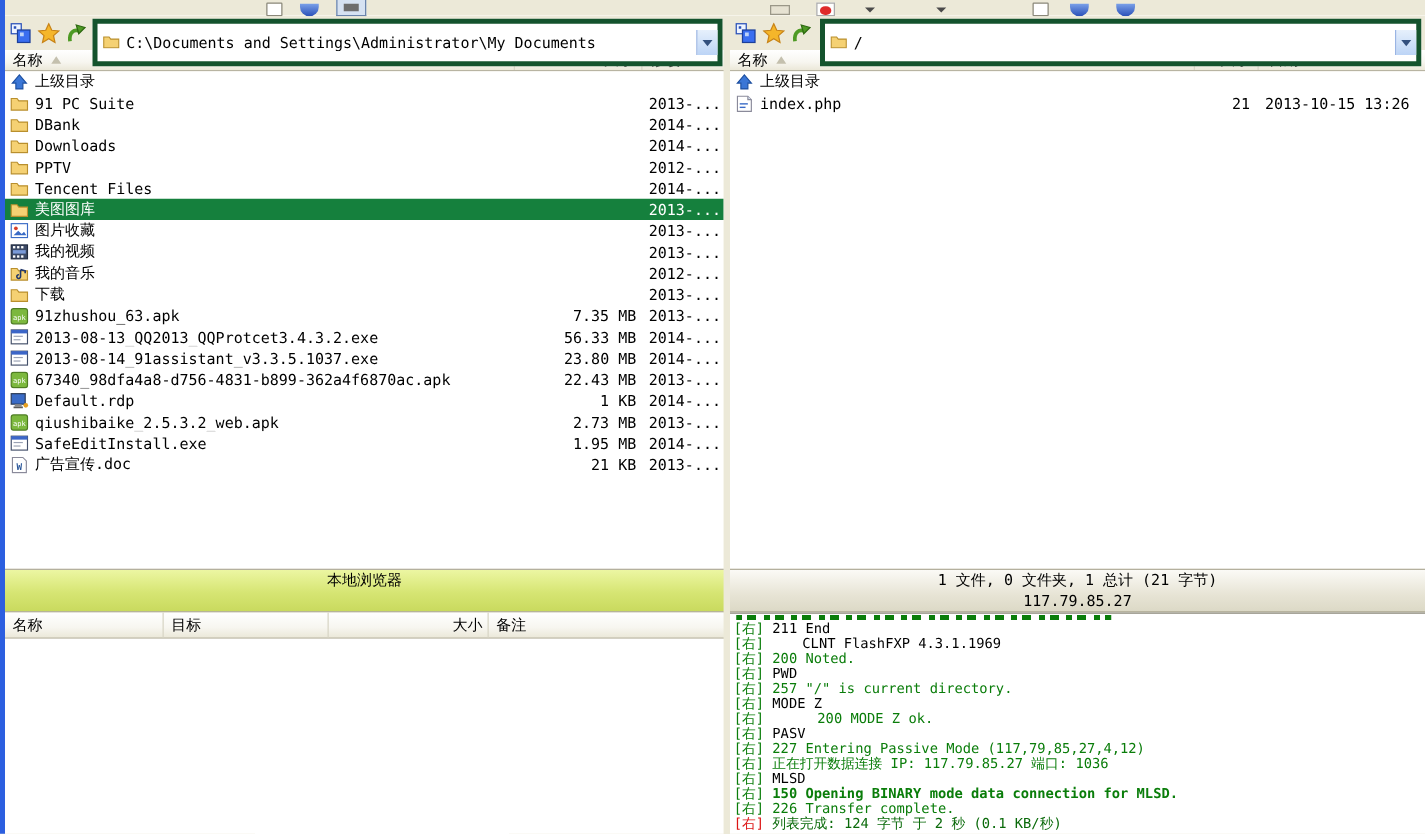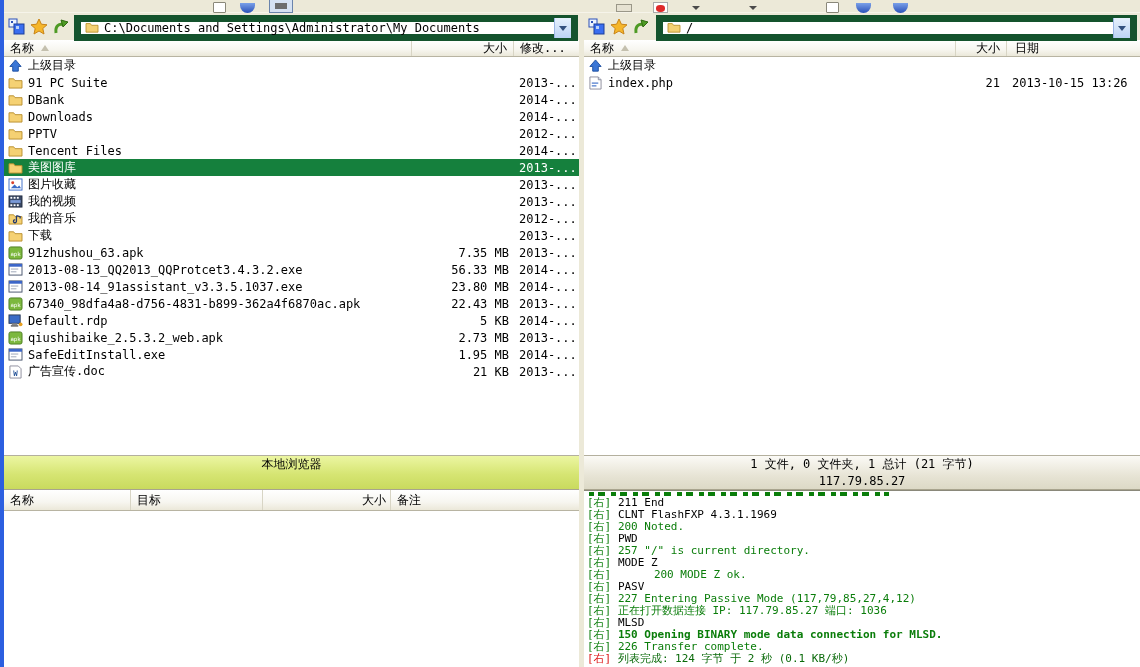--- a/index.html
+++ b/index.html
@@ -26,21 +26,21 @@
 
   
   .panel { position:absolute; top:13px; height:654px; background:#ece9d8; }
   .panel.left  { left:4px;   width:575px; }
   .panel.right { left:584px; width:556px; }
   .splitter { position:absolute; left:579px; top:13px; width:5px; height:654px; background:#ece9d8; }
 
   
   .ptoolbar { position:relative; height:27px; }
   .tbicon { position:absolute; top:5px; width:18px; height:17px; cursor:pointer; }
-  .addrbar { position:absolute; top:2px; height:26px; background:#fff; border:7px solid #14532d; display:flex; align-items:center; }
+  .addrbar { position:absolute; top:2px; height:38px; background:#fff; border:4px solid #14532d; display:flex; align-items:center; }
   .panel.left  .addrbar { left:70px; right:1px; }
   .panel.right .addrbar { left:72px; right:3px; }
   .addrbar .afold { margin:0 5px 0 4px; flex:none; }
   .addrbar .apath { flex:1; white-space:nowrap; overflow:hidden; }
   .addr-drop { flex:none; width:17px; height:20px; margin-left:4px; background:linear-gradient(#e6f0fc,#bcd4f6); border-left:1px solid #9ab5e4; display:flex; align-items:center; justify-content:center; }
   .addr-drop b { width:0; height:0; border-left:4px solid transparent; border-right:4px solid transparent; border-top:5px solid #33507e; }
 
   
   .hdr { height:17px; display:flex; background:linear-gradient(#ffffff,#f7f6f0 60%,#ebe8d9); border-bottom:1px solid #b8b4a2; align-items:center; }
   .hcol { height:100%; display:flex; align-items:center; padding:0 6px; border-right:1px solid #d8d5c5; white-space:nowrap; cursor:pointer; }
@@ -311,21 +311,21 @@
       <div class="frow">
         <span class="ficon">
           <svg width="15" height="14" viewBox="0 0 16 15">
             <rect x="1" y="1" width="12" height="9" fill="#3a6bc6" stroke="#2a3a55"></rect>
             <rect x="4" y="10" width="6" height="2" fill="#8a8a8a"></rect>
             <rect x="3" y="12" width="8" height="1.5" fill="#5a5a5a"></rect>
             <circle cx="13.5" cy="11" r="2" fill="#e8a020"></circle>
           </svg>
         </span>
         <span class="fname">Default.rdp</span>
-        <span class="fsize">5 KB</span>
+        <span class="fsize">1 KB</span>
         <span class="fdate">2014-...</span>
       </div>
       <div class="frow">
         <span class="ficon">
           <svg width="15" height="14" viewBox="0 0 16 15">
             <rect x="1" y="1" width="14" height="13" rx="2" fill="#7cb83e" stroke="#4e7d22"></rect>
             <text x="8" y="10.5" font-size="6" text-anchor="middle" fill="#fff" font-family="monospace">apk</text>
           </svg>
         </span>
         <span class="fname">qiushibaike_2.5.3.2_web.apk</span>
@@ -447,21 +447,21 @@
     </div>
 
   <div class="statusbar gray">
     <div>1 文件, 0 文件夹, 1 总计 (21 字节)</div>
     <div>117.79.85.27</div>
   </div>
 
   <div class="log" id="log-panel">
     <div class="log-partial"></div>
   <div class="logline"><span style="color: rgb(10, 125, 10);">[右] </span><span style="color: rgb(0, 0, 0);">211 End</span></div>
-      <div class="logline"><span style="color: rgb(10, 125, 10);">[右] </span><span style="color: rgb(0, 0, 0);">CLNT FlashFXP 4.3.1.1969</span></div>
+      <div class="logline"><span style="color: rgb(10, 125, 10);">[右] </span><span style="color: rgb(0, 0, 0); margin-left: 24px;">CLNT FlashFXP 4.3.1.1969</span></div>
       <div class="logline"><span style="color: rgb(10, 125, 10);">[右] </span><span style="color: rgb(10, 125, 10);">200 Noted.</span></div>
       <div class="logline"><span style="color: rgb(10, 125, 10);">[右] </span><span style="color: rgb(0, 0, 0);">PWD</span></div>
       <div class="logline"><span style="color: rgb(10, 125, 10);">[右] </span><span style="color: rgb(10, 125, 10);">257 "/" is current directory.</span></div>
       <div class="logline"><span style="color: rgb(10, 125, 10);">[右] </span><span style="color: rgb(0, 0, 0);">MODE Z</span></div>
       <div class="logline"><span style="color: rgb(10, 125, 10);">[右] </span><span style="color: rgb(10, 125, 10); margin-left: 36px;">200 MODE Z ok.</span></div>
       <div class="logline"><span style="color: rgb(10, 125, 10);">[右] </span><span style="color: rgb(0, 0, 0);">PASV</span></div>
       <div class="logline"><span style="color: rgb(10, 125, 10);">[右] </span><span style="color: rgb(10, 125, 10);">227 Entering Passive Mode (117,79,85,27,4,12)</span></div>
       <div class="logline"><span style="color: rgb(10, 125, 10);">[右] </span><span style="color: rgb(10, 125, 10);">正在打开数据连接 IP: 117.79.85.27 端口: 1036</span></div>
       <div class="logline"><span style="color: rgb(10, 125, 10);">[右] </span><span style="color: rgb(0, 0, 0);">MLSD</span></div>
       <div class="logline"><span style="color: rgb(10, 125, 10);">[右] </span><span style="color: rgb(10, 125, 10); font-weight: bold;">150 Opening BINARY mode data connection for MLSD.</span></div>

